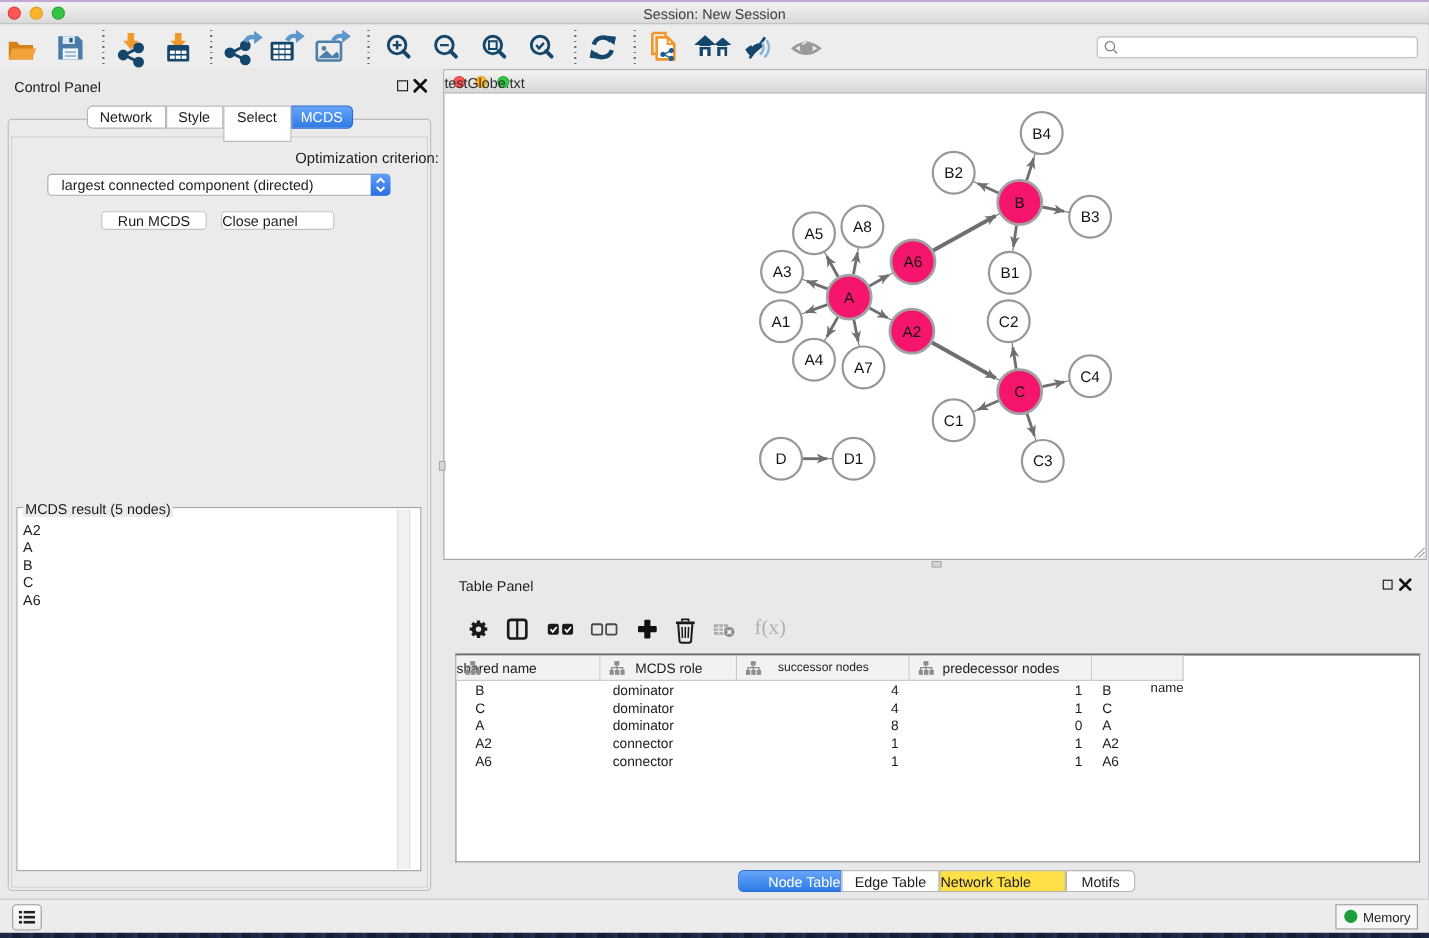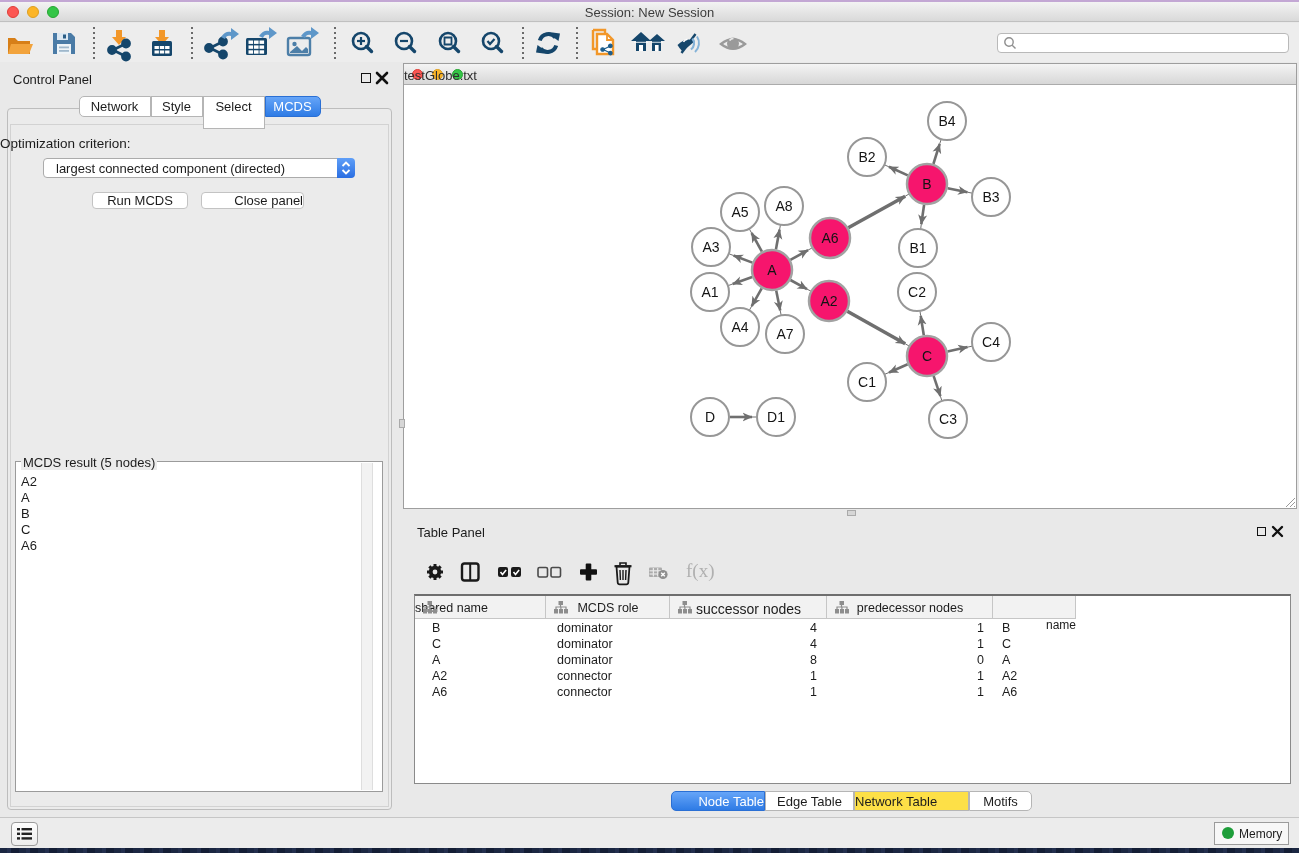--- a/index.html
+++ b/index.html
@@ -151,30 +151,30 @@
 <div class="abs" style="left:361px;top:73px;width:10px;height:10px;border:1.6px solid #111"></div>
 <svg class="abs" style="left:375px;top:71px" width="14" height="14">
     <path d="M2 2 L12 12 M12 2 L2 12" stroke="#111" stroke-width="2.6" stroke-linecap="round"></path>
   </svg>
 <div class="abs" style="left:7px;top:108px;width:385px;height:702px;background:#ebebeb;border:1px solid #bdbdbd;border-radius:4px"></div>
 <div class="abs" style="left:10px;top:124px;width:379px;height:683px;background:#ebebeb;border:1px solid #d2d2d2"></div>
 <div class="abs" style="left:78.5px;top:96px;width:72px;height:21px;border-radius:5px 0 0 5px;background:#fff;color:#1c1c1c;border:1px solid #b5b5b5;font-size:13px;text-align:center;line-height:20px;font-family:'Liberation Sans',sans-serif">Network</div>
 <div class="abs" style="left:150.5px;top:96px;width:52px;height:21px;background:#fff;color:#1c1c1c;border:1px solid #b5b5b5;font-size:13px;text-align:center;line-height:20px;font-family:'Liberation Sans',sans-serif">Style</div>
 <div class="abs" style="left:202.5px;top:96px;width:62px;height:33px;background:#fff;color:#1c1c1c;border:1px solid #b5b5b5;font-size:13px;text-align:center;line-height:20px;font-family:'Liberation Sans',sans-serif">Select</div>
 <div class="abs" style="left:264.5px;top:96px;width:56px;height:21px;border-radius:0 5px 5px 0;background:linear-gradient(#66a5f8,#2e7be5);color:#fff;border:1px solid #2a6fd4;font-size:13px;text-align:center;line-height:20px;font-family:'Liberation Sans',sans-serif">MCDS</div>
-<div class="txt" style="left:0px;top:136px;width:399px;text-align:left;font-size:13.5px">Optimization criterion:</div>
+<div class="txt" style="left:0px;top:136px;width:399px;text-align:right;font-size:13.5px">Optimization criterion:</div>
 <div class="abs" style="left:43px;top:158px;width:311px;height:20px;background:#fff;border:1px solid #ababab;border-radius:4px"></div>
 <div class="txt" style="left:56px;top:161px;font-size:13px">largest connected component (directed)</div>
 <div class="abs" style="left:337px;top:158px;width:18px;height:20px;background:linear-gradient(#5f9ff8,#2a6ee2);border-radius:0 4px 4px 0"></div>
 <svg class="abs" style="left:340px;top:161px" width="12" height="14">
     <path d="M2.5 5 L6 1.5 L9.5 5" fill="none" stroke="#fff" stroke-width="1.8"></path>
     <path d="M2.5 9 L6 12.5 L9.5 9" fill="none" stroke="#fff" stroke-width="1.8"></path>
   </svg>
 <div class="abs" style="left:92px;top:191.5px;width:96px;height:17px;background:#fff;border:1px solid #c3c3c3;border-radius:4px;font-size:13px;text-align:center;line-height:16px;color:#1c1c1c">Run MCDS</div>
-<div class="abs" style="left:201px;top:191.5px;width:103px;height:17px;background:#fff;border:1px solid #c3c3c3;border-radius:4px;font-size:13px;text-align:right;line-height:16px;color:#1c1c1c">Close panel</div>
+<div class="abs" style="left:201px;top:191.5px;width:103px;height:17px;background:#fff;border:1px solid #c3c3c3;border-radius:4px;font-size:13px;text-align:left;line-height:16px;color:#1c1c1c">Close panel</div>
 
 <div class="abs" style="left:15px;top:461px;width:368px;height:331px;border:1px solid #9b9b9b"></div>
 <div class="abs" style="left:16px;top:462px;width:366px;height:329px;background:#fff"></div>
 <div class="txt" style="left:21px;top:455px;background:#ebebeb;padding:0 2px;font-size:13px">MCDS result (5 nodes)</div>
 <div class="abs" style="left:361px;top:463px;width:12px;height:327px;background:#f2f2f2;border-left:1px solid #dedede;border-right:1px solid #dedede"></div>
 <div class="txt" style="left:21px;top:474px;font-size:13px;line-height:16px">A2<br>A<br>B<br>C<br>A6</div>
 
 <div class="abs" style="left:403px;top:63px;width:894px;height:446px;background:#fff;border:1px solid #9e9e9e"></div>
 <div class="abs" style="left:404px;top:64px;width:892px;height:21px;background:linear-gradient(#f4f4f4,#d7d7d7);border-bottom:1px solid #ababab"></div>
 <div class="abs" style="left:412px;top:69px;width:11px;height:11px;border-radius:50%;background:#fc5753;border:1px solid #df3e38"></div>
@@ -350,21 +350,21 @@
 <div class="abs" style="left:546px;top:596px;width:124px;height:23px;background:#f2f2f2;border-right:1px solid #c6c6c6;border-bottom:1px solid #c6c6c6"></div>
 <div class="txt" style="left:546px;top:601px;width:124px;text-align:center;font-size:12.5px">MCDS role</div>
 <svg class="abs" style="left:554px;top:601px" width="14" height="13" fill="#8d8d8d">
     <rect x="4.5" y="0" width="4.5" height="4"></rect>
     <rect x="0" y="8" width="4" height="4.5"></rect>
     <rect x="5" y="8" width="4" height="4.5"></rect>
     <rect x="10" y="8" width="4" height="4.5"></rect>
     <path d="M6.5 4 v2 M2 8 v-2 h10 v2 M6.9 6 v2" stroke="#8d8d8d" stroke-width="1.2" fill="none"></path>
   </svg>
 <div class="abs" style="left:670px;top:596px;width:157px;height:23px;background:#f2f2f2;border-right:1px solid #c6c6c6;border-bottom:1px solid #c6c6c6"></div>
-<div class="txt" style="left:670px;top:601px;width:157px;text-align:center;font-size:14px">successor nodes</div>
+<div class="txt" style="left:670px;top:601px;width:157px;text-align:center;font-size:11px">successor nodes</div>
 <svg class="abs" style="left:678px;top:601px" width="14" height="13" fill="#8d8d8d">
     <rect x="4.5" y="0" width="4.5" height="4"></rect>
     <rect x="0" y="8" width="4" height="4.5"></rect>
     <rect x="5" y="8" width="4" height="4.5"></rect>
     <rect x="10" y="8" width="4" height="4.5"></rect>
     <path d="M6.5 4 v2 M2 8 v-2 h10 v2 M6.9 6 v2" stroke="#8d8d8d" stroke-width="1.2" fill="none"></path>
   </svg>
 <div class="abs" style="left:827px;top:596px;width:166px;height:23px;background:#f2f2f2;border-right:1px solid #c6c6c6;border-bottom:1px solid #c6c6c6"></div>
 <div class="txt" style="left:827px;top:601px;width:166px;text-align:center;font-size:12.5px">predecessor nodes</div>
 <svg class="abs" style="left:835px;top:601px" width="14" height="13" fill="#8d8d8d">

